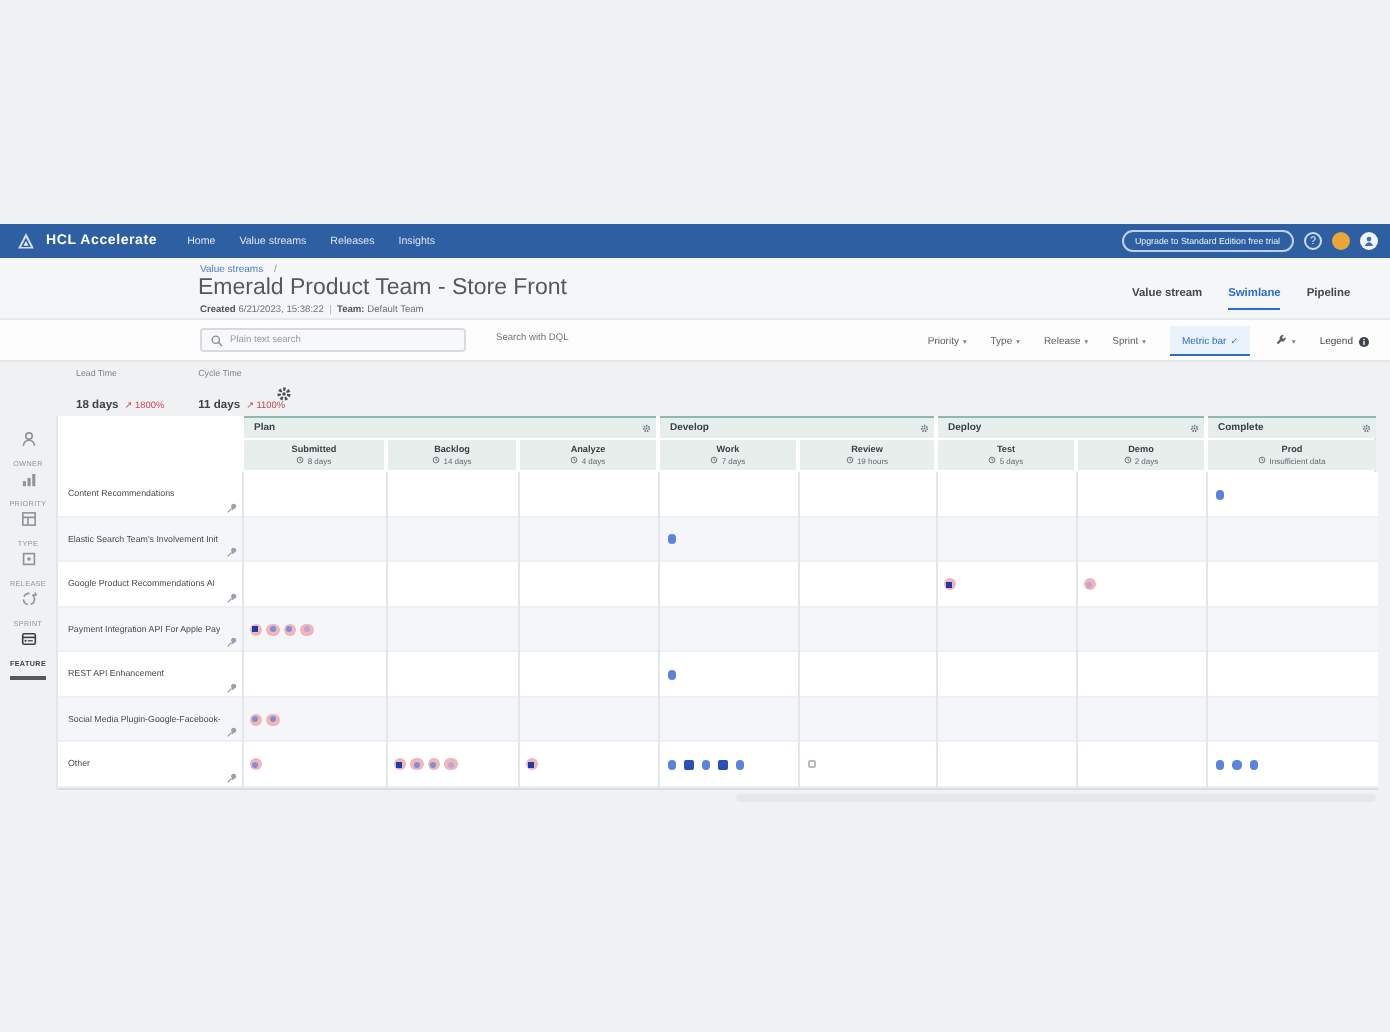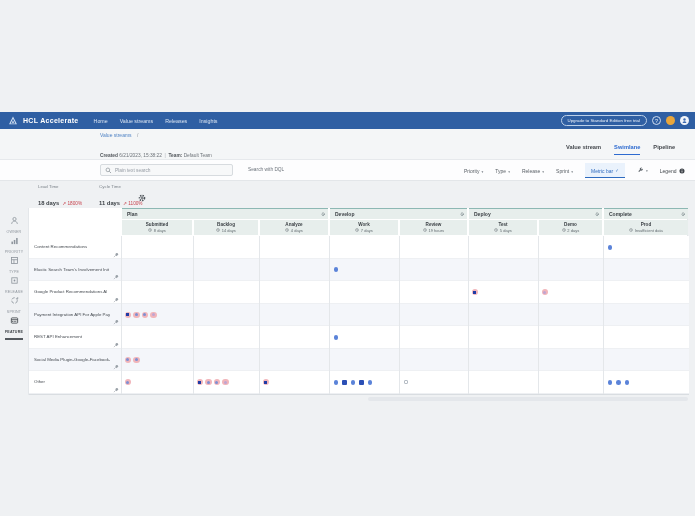--- a/index.html
+++ b/index.html
@@ -100,20 +100,21 @@
         </svg>
       </span>
     </div>
   </div>
 
   <div class="band-title"></div>
   <div class="crumb">
     <span class="lnk">Value streams</span>
     <span class="sep">/</span>
   </div>
+  <div class="pgtitle">Emerald Product Team - Store Front</div>
   <div class="meta">
     <b>Created</b>
     <span>6/21/2023, 15:38:22</span>
     &nbsp;<span style="color:#aab0b6;">|</span>&nbsp;
     <b>Team:</b>
     <span>Default Team</span>
   </div>
   <div class="viewtabs">
     <span class="vtab">Value stream</span>
     <span class="vtab active">Swimlane</span>

